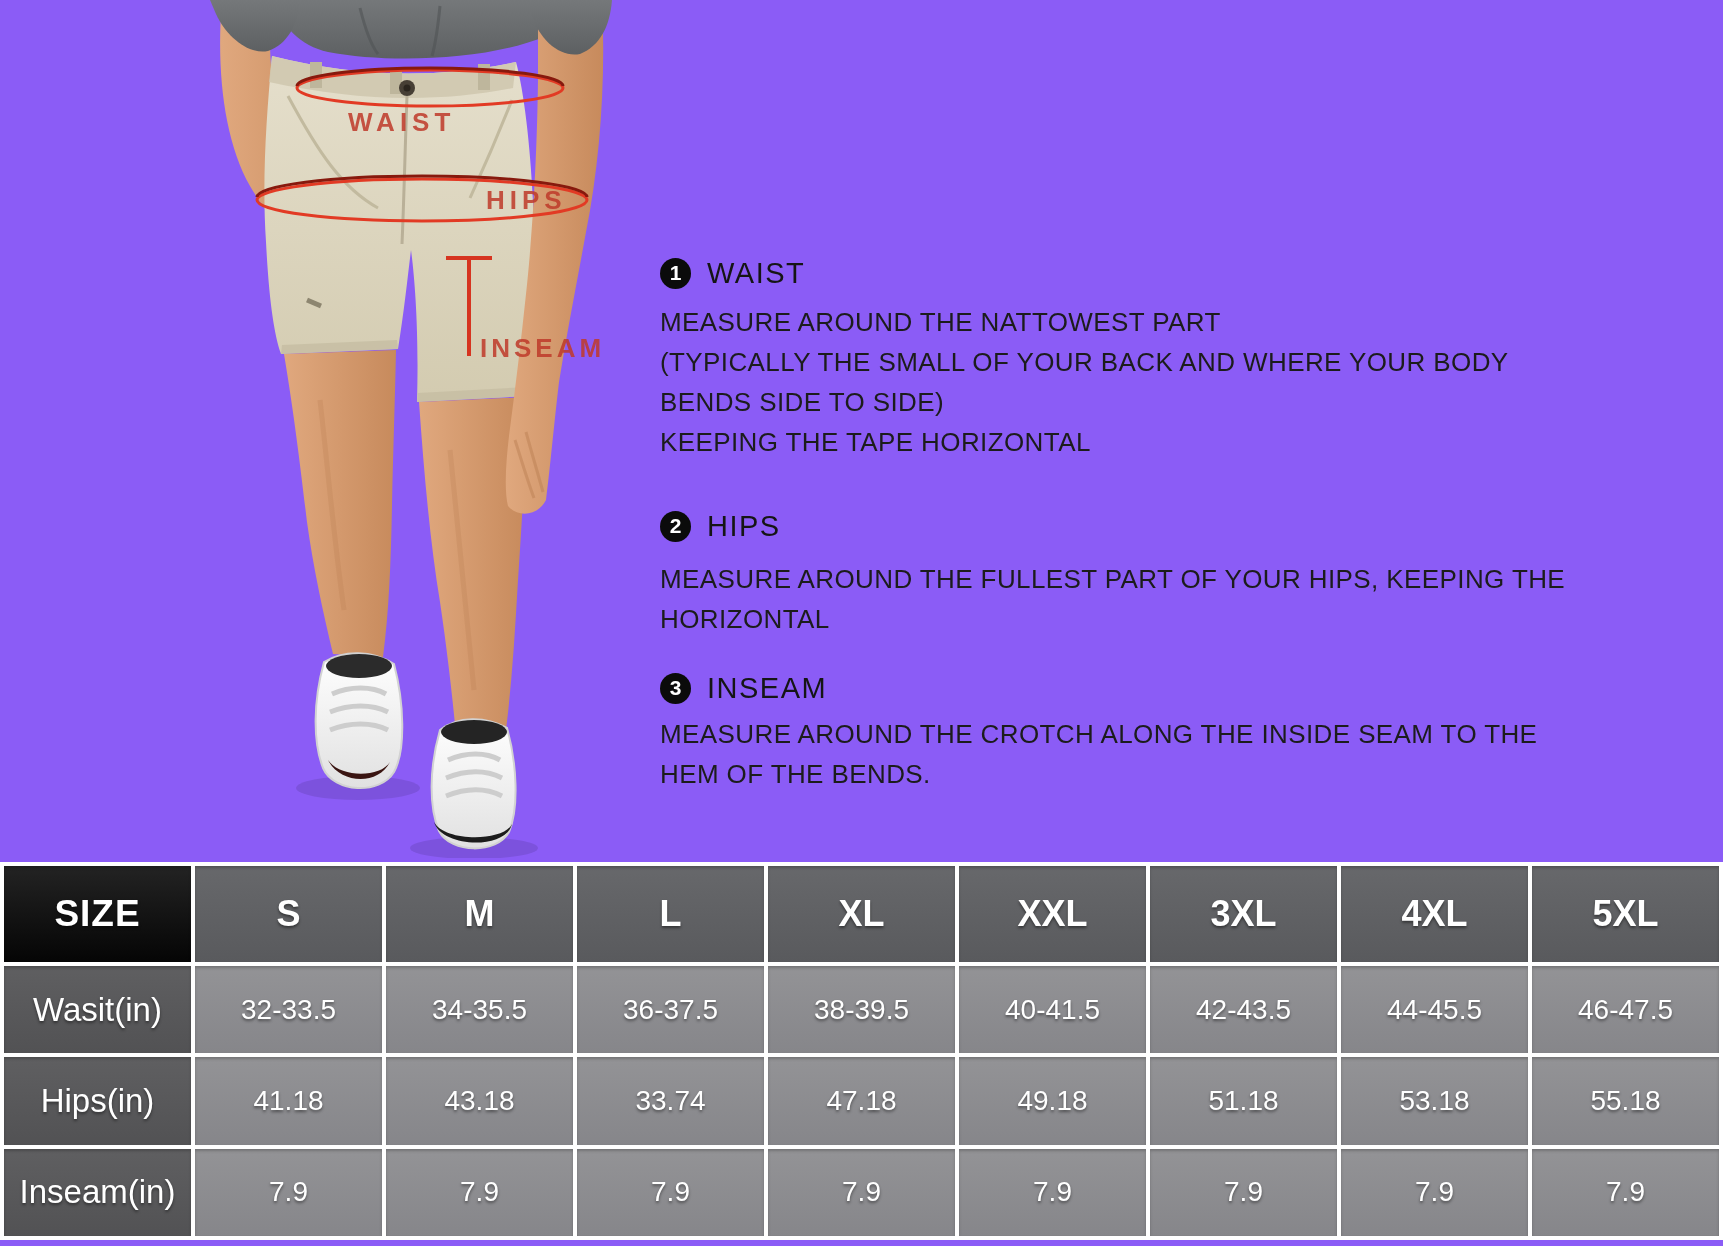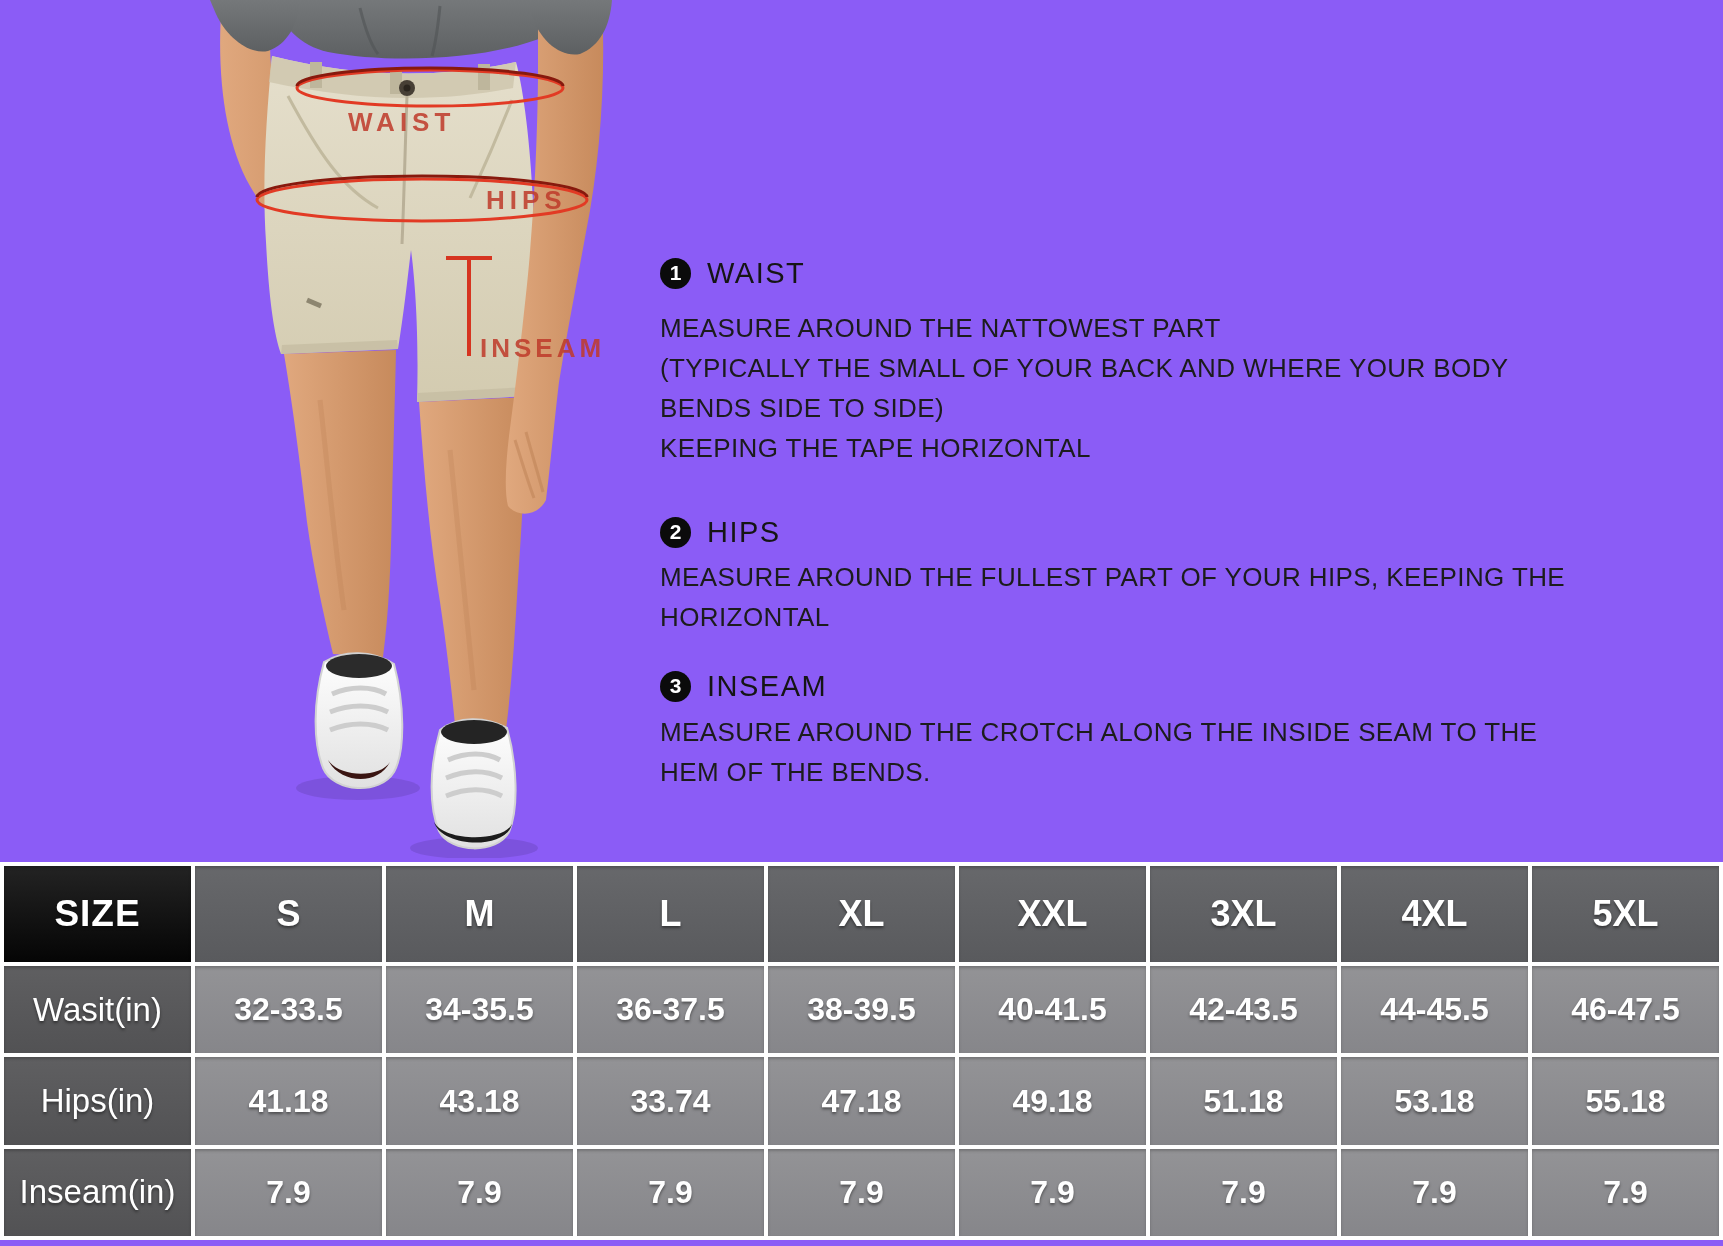--- a/index.html
+++ b/index.html
@@ -14,25 +14,25 @@
 
   
   .instructions{position:absolute;left:660px;top:240px;width:900px;color:#1c1c1c;}
   .section-heading{display:flex;align-items:center;gap:16px;height:34px;}
   .bullet{
     width:31px;height:31px;border-radius:50%;background:#0b0b0b;color:#ffffff;
     display:flex;align-items:center;justify-content:center;
     font-size:21px;font-weight:bold;flex:0 0 31px;
   }
   .section-title{font-size:29px;letter-spacing:1.5px;color:#151515;}
-  .section-lines{margin-top:18px;}
+  .section-lines{margin-top:12px;}
   .iline{font-size:26px;line-height:40px;letter-spacing:0.4px;white-space:nowrap;color:#1c1c1c;}
   .sec-1 .section-heading{margin-top:16px;}
   .sec-2 .section-heading{margin-top:47px;}
-  .sec-2 .section-lines{margin-top:8px;}
+  .sec-2 .section-lines{margin-top:16px;}
   .sec-3 .section-heading{margin-top:32px;}
   .sec-3 .section-lines{margin-top:9px;}
 
   
   .size-table{
     position:absolute;left:0;top:862px;width:1723px;height:378px;
     border-collapse:separate;border-spacing:4px;table-layout:fixed;background:#ffffff;
   }
   .size-table td,.size-table th{
     text-align:center;vertical-align:middle;color:#ffffff;
@@ -47,21 +47,21 @@
   .cell-size{
     background:linear-gradient(#67686b,#595a5d);
     font-size:36px;font-weight:bold;
   }
   .cell-label{
     background:linear-gradient(#5f5f61,#525254);
     font-size:33px;font-weight:normal;
   }
   .cell-value{
     background:linear-gradient(#939396,#86868a);
-    font-size:32px;font-weight:bold;margin-top:44px;
+    font-size:28px;font-weight:normal;margin-top:44px;
   }
 </style>
 </head>
 <body>
 
 <div class="canvas">
 
   <div class="figure-area">
     <svg width="640" height="858" viewBox="0 0 640 858">
       <defs>

